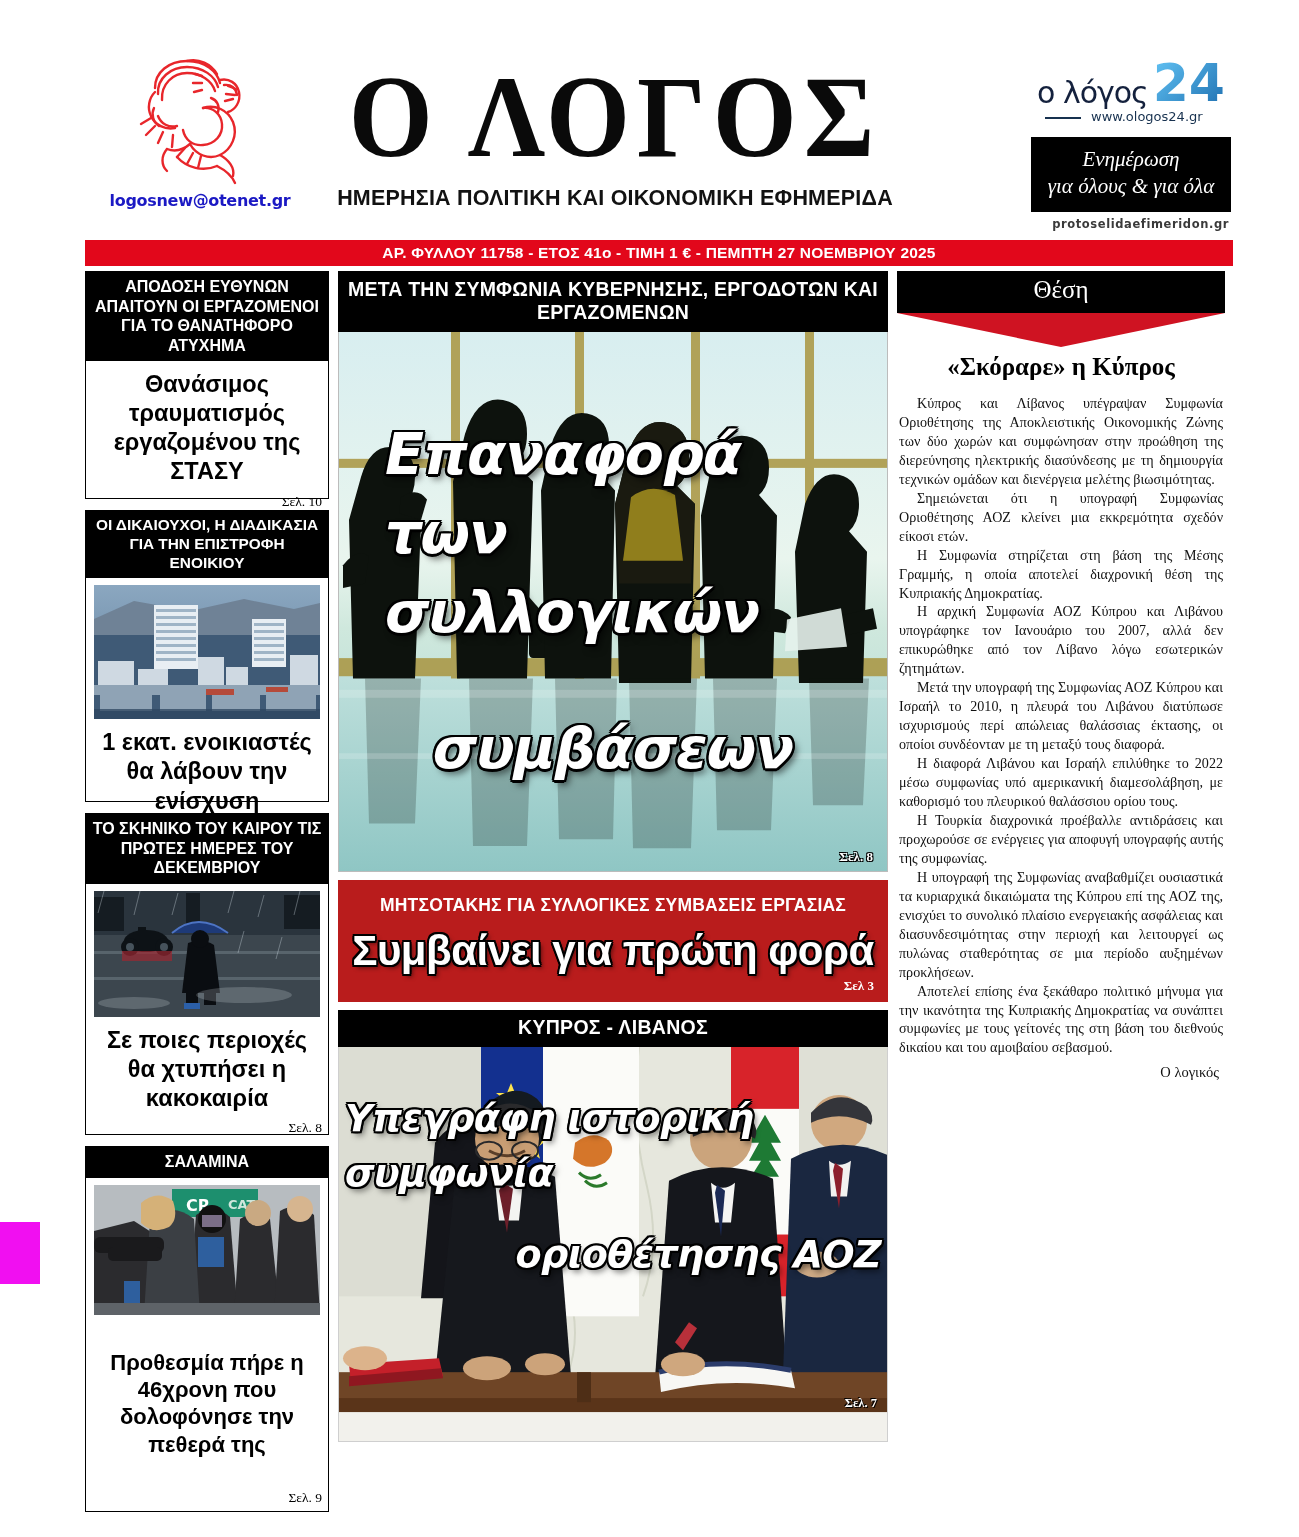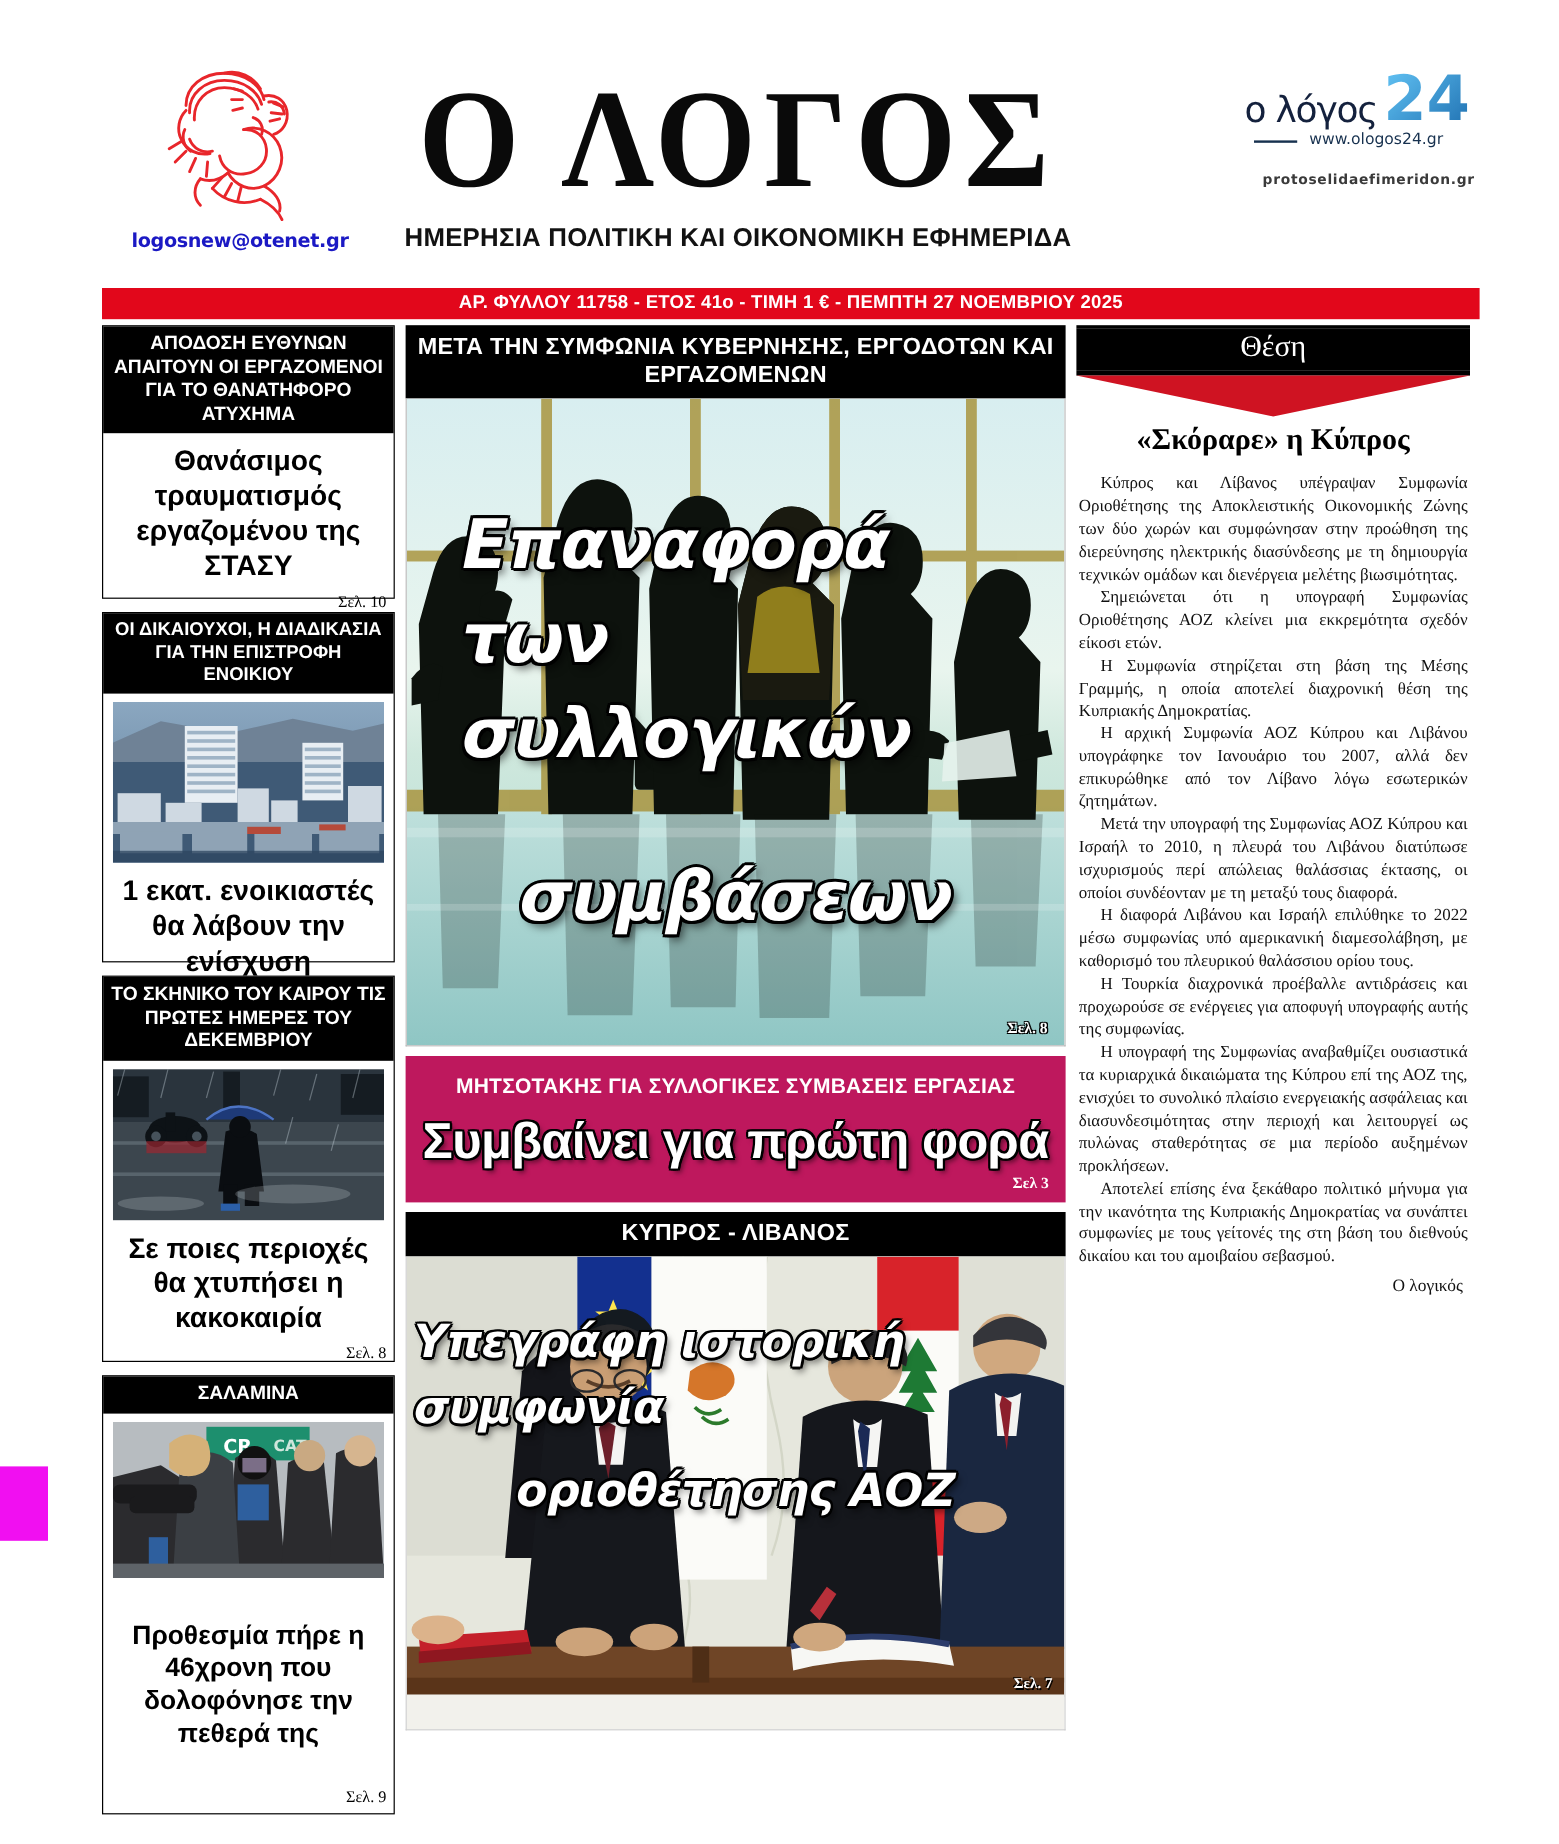--- a/index.html
+++ b/index.html
@@ -161,21 +161,21 @@
   .lead-title .l2 { display: block; text-align: center; margin-top: 58px; }
   .lead-ref {
     position: absolute; right: 14px; bottom: 6px;
     font-family: "Liberation Serif", serif;
     font-size: 13px; font-weight: bold; color: #fff;
     text-shadow: 1px 1px 0 #000, -1px -1px 0 #000, 1px -1px 0 #000, -1px 1px 0 #000;
   }
 
   
   .blue-box {
-    background: #be185d; padding: 15px 10px 8px; position: relative;
+    background: #b91c1c; padding: 15px 10px 8px; position: relative;
   }
   .blue-kicker {
     text-align: center; color: #fff; font-size: 17.5px;
     font-weight: bold; letter-spacing: 0.2px; margin-bottom: 10px;
   }
   .blue-head {
     text-align: center; color: #fff;
     font-size: 42px; font-weight: bold; line-height: 1.18;
     text-shadow:
       2px 0 0 #000, -2px 0 0 #000, 0 2px 0 #000, 0 -2px 0 #000,
@@ -208,21 +208,21 @@
     font-family: "DejaVu Sans", sans-serif;
     font-weight: bold; font-style: italic;
     font-size: 38px; line-height: 1.45; color: #fff;
     text-shadow:
       2.2px 0 0 #000, -2.2px 0 0 #000, 0 2.2px 0 #000, 0 -2.2px 0 #000,
       1.7px 1.7px 0 #000, -1.7px 1.7px 0 #000, 1.7px -1.7px 0 #000, -1.7px -1.7px 0 #000,
       3px 4px 6px rgba(0,0,0,.55);
     letter-spacing: -0.6px;
   }
   .cy-title .c1 { display: block; text-align: left; }
-  .cy-title .c2 { display: block; text-align: center; margin-top: 14px; }
+  .cy-title .c2 { display: block; text-align: right; margin-top: 26px; }
   .cy-ref {
     position: absolute; right: 10px; bottom: 30px;
     font-family: "Liberation Serif", serif;
     font-size: 12.5px; font-weight: bold; color: #fff;
     text-shadow: 1px 1px 0 #000, -1px -1px 0 #000;
   }
 
   
   .ed-rule-top { height: 3px; background: #000; }
   .ed-kicker {
@@ -297,20 +297,24 @@
       <div class="paper-subtitle">ΗΜΕΡΗΣΙΑ ΠΟΛΙΤΙΚΗ ΚΑΙ ΟΙΚΟΝΟΜΙΚΗ ΕΦΗΜΕΡΙΔΑ</div>
     </div>
 
     <div class="right-promo">
       <div class="web-logo">
         <span class="wl-text">ο λόγος</span>
         <span class="wl-24">24</span>
         <span class="wl-rule"></span>
         <span class="wl-url" style="left:60px;">www.ologos24.gr</span>
       </div>
+      <div class="promo-box">
+        <div>Ενημέρωση</div>
+        <div>για όλους &amp; για όλα</div>
+      </div>
       <div class="promo-credit">protoselidaefimeridon.gr</div>
     </div>
   </div>
 
   <div class="issue-bar">
     <span>ΑΡ. ΦΥΛΛΟΥ 11758 - ΕΤΟΣ 41ο - ΤΙΜΗ 1 € - ΠΕΜΠΤΗ 27 ΝΟΕΜΒΡΙΟΥ 2025</span>
   </div>
 
   <div class="body-grid">
 

